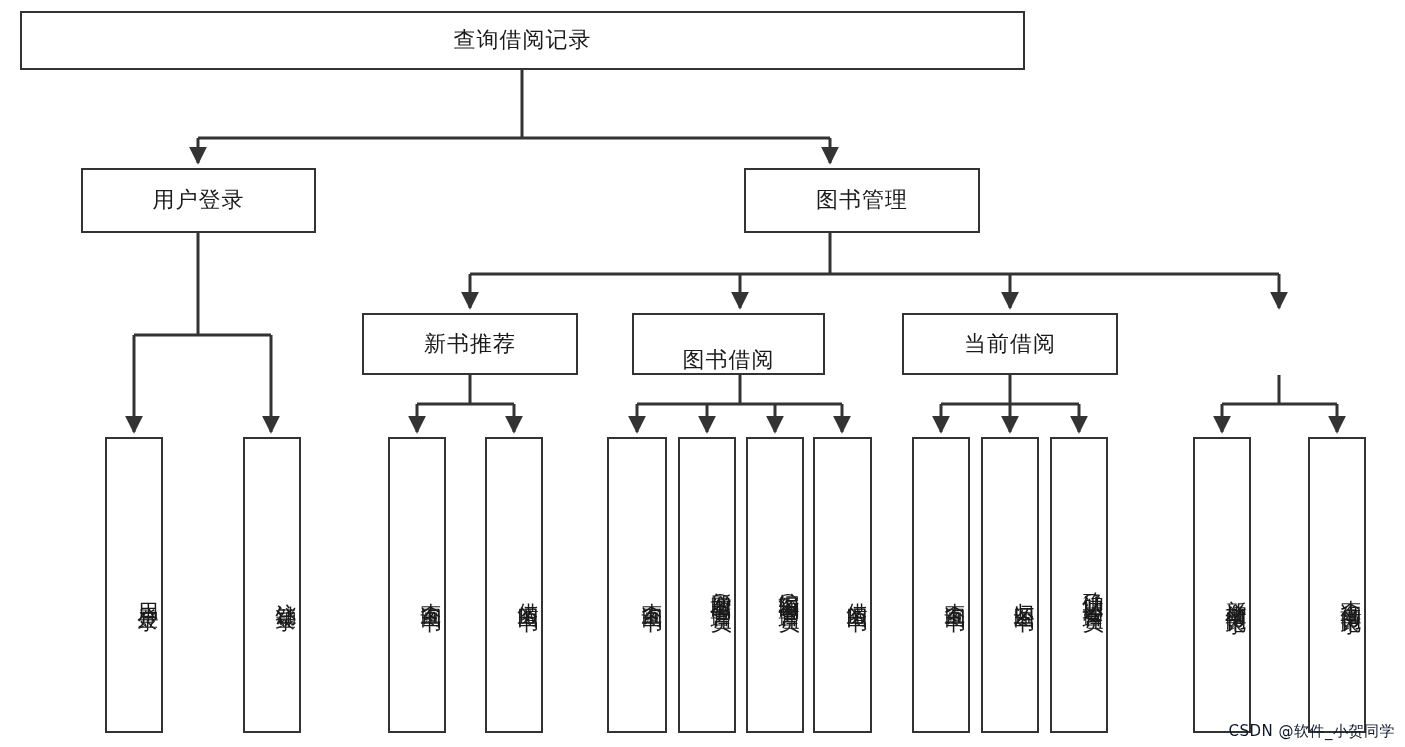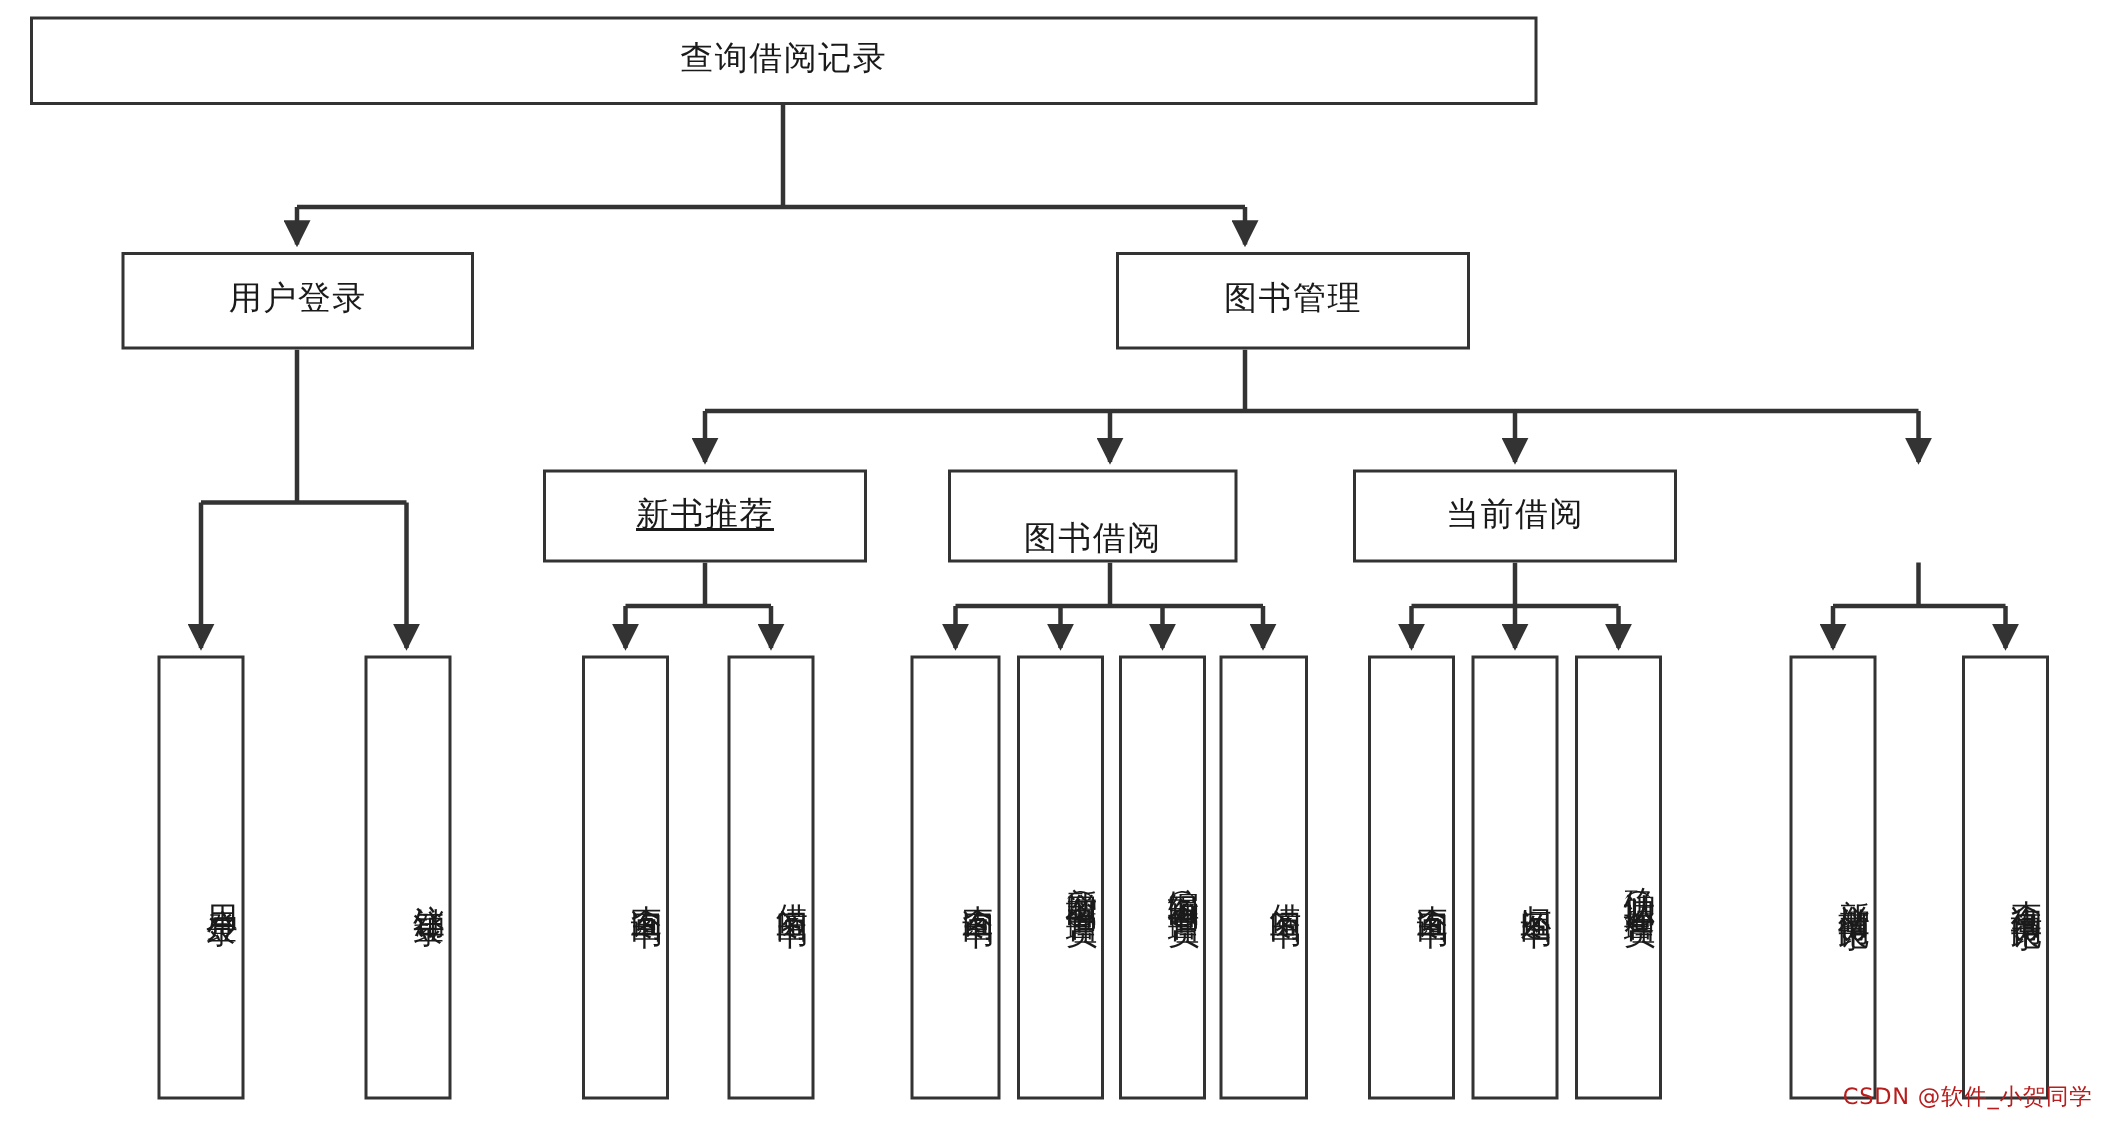--- a/index.html
+++ b/index.html
@@ -54,21 +54,21 @@
   }
   .node-label {
     display: block;
     white-space: pre;
   }
   #watermark {
     position: absolute;
     right: 10px;
     bottom: 6px;
     font-size: 15px;
-    color: #b91c1c;
+    color: #0f172a;
     letter-spacing: 0.5px;
     user-select: none;
     white-space: nowrap;
   }
 </style>
 </head>
 <body>
 
 <div id="diagram-root">
 
@@ -127,21 +127,21 @@
     <span class="node-label">查询借阅记录</span>
   </div>
 
   <div class="node horizontal" style="left:81px; top:168px; width:235px; height:65px;">
     <span class="node-label">用户登录</span>
   </div>
   <div class="node horizontal" style="left:711px; top:168px; width:236px; height:65px;margin-left:33px;">
     <span class="node-label">图书管理</span>
   </div>
 
-  <div class="node horizontal" style="left:362px; top:313px; width:216px; height:62px;text-decoration:underline;">
+  <div class="node horizontal" style="left:362px; top:313px; width:216px; height:62px;">
     <span class="node-label">新书推荐</span>
   </div>
   <div class="node horizontal" style="left:632px; top:313px; width:193px; height:62px;align-items:flex-end;">
     <span class="node-label">图书借阅</span>
   </div>
   <div class="node horizontal" style="left:902px; top:313px; width:216px; height:62px;">
     <span class="node-label">当前借阅</span>
   </div>
 
   <div class="node vertical" style="left:105px; top:437px; width:58px; height:296px;">

